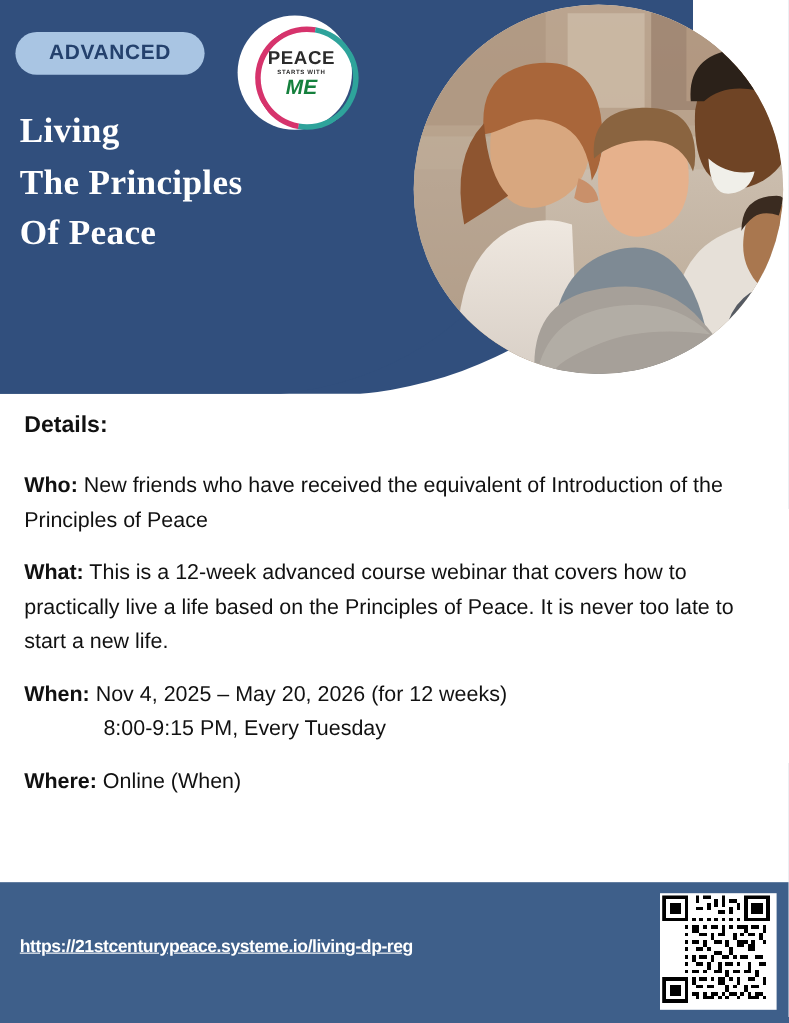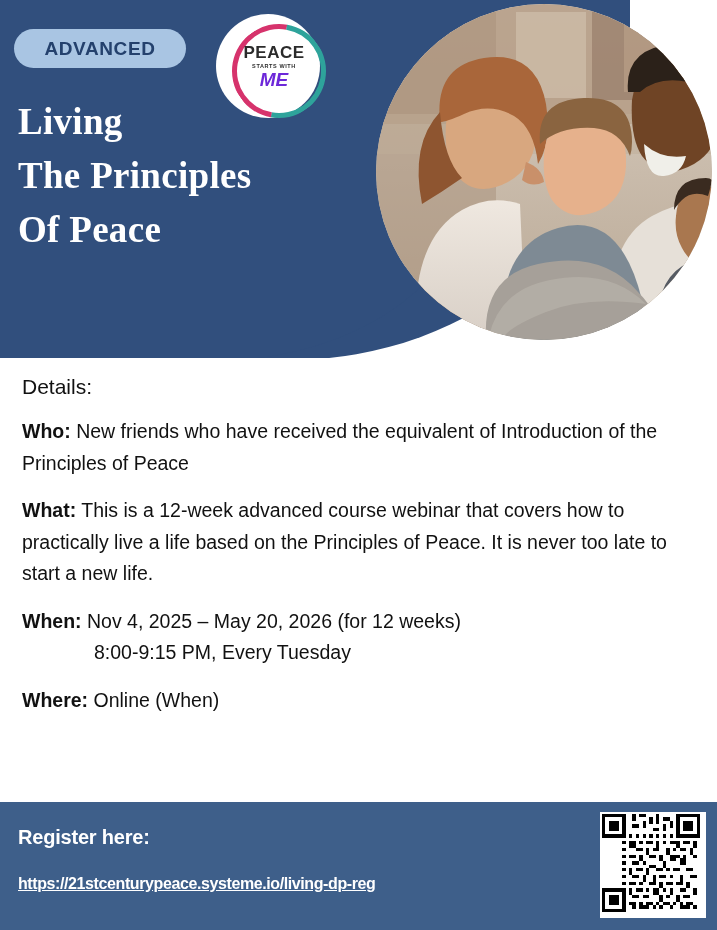--- a/index.html
+++ b/index.html
@@ -104,35 +104,35 @@
     font-size: 5.5px;
     font-weight: bold;
     color: #2b2b2b;
     letter-spacing: 0.6px;
     margin-top: 2px;
     z-index: 2;
   }
   .logo-me {
     font-size: 19px;
     font-weight: bold;
-    color: #6d28d9;
+    color: #15803d;
     font-style: italic;
     line-height: 1;
     margin-top: 1px;
     z-index: 2;
   }
 
   .title {
     position: absolute;
     left: 18px;
     top: 95px;
     width: 400px;
     color: #ffffff;
     font-family: "Liberation Serif", serif;
-    font-size: 37px;
+    font-size: 32px;
     font-weight: bold;
     line-height: 1.46;
     letter-spacing: 0.3px;
   }
   .title div { white-space: nowrap; }
 
   
   .photo {
     position: absolute;
     left: 376px;
@@ -149,23 +149,23 @@
   .details {
     position: absolute;
     left: 22px;
     top: 370px;
     width: 676px;
     font-size: 19.5px;
     line-height: 1.62;
     color: #111111;
   }
   .details-heading {
-    font-weight: normal;
+    font-weight: bold;
     font-size: 21px;
-    margin-bottom: 12px;
+    margin-bottom: 22px;
   }
   .para { margin-bottom: 16px; }
   .para b { font-weight: bold; }
   .indent { padding-left: 72px; }
 
   
   .register {
     position: absolute;
     left: 0;
     top: 802px;
@@ -298,21 +298,20 @@
     <div class="indent">8:00-9:15 PM, Every Tuesday</div>
   </div>
 
   <div class="para">
     <b>Where:</b><span> Online (When)</span>
   </div>
 </div>
 
 <div class="register">
   <div class="register-inner">
-    <div class="register-title">Register here:</div>
     <a class="register-link" href="#">https://21stcenturypeace.systeme.io/living-dp-reg</a>
   </div>
 </div>
 
 <div class="qr">
   <svg width="98" height="98" viewBox="0 0 29 29" xmlns="http://www.w3.org/2000/svg" shape-rendering="crispEdges">
     <rect width="29" height="29" fill="#ffffff"></rect>
     <g fill="#000000">
 
       <path d="M0 0h7v7H0z"></path>

